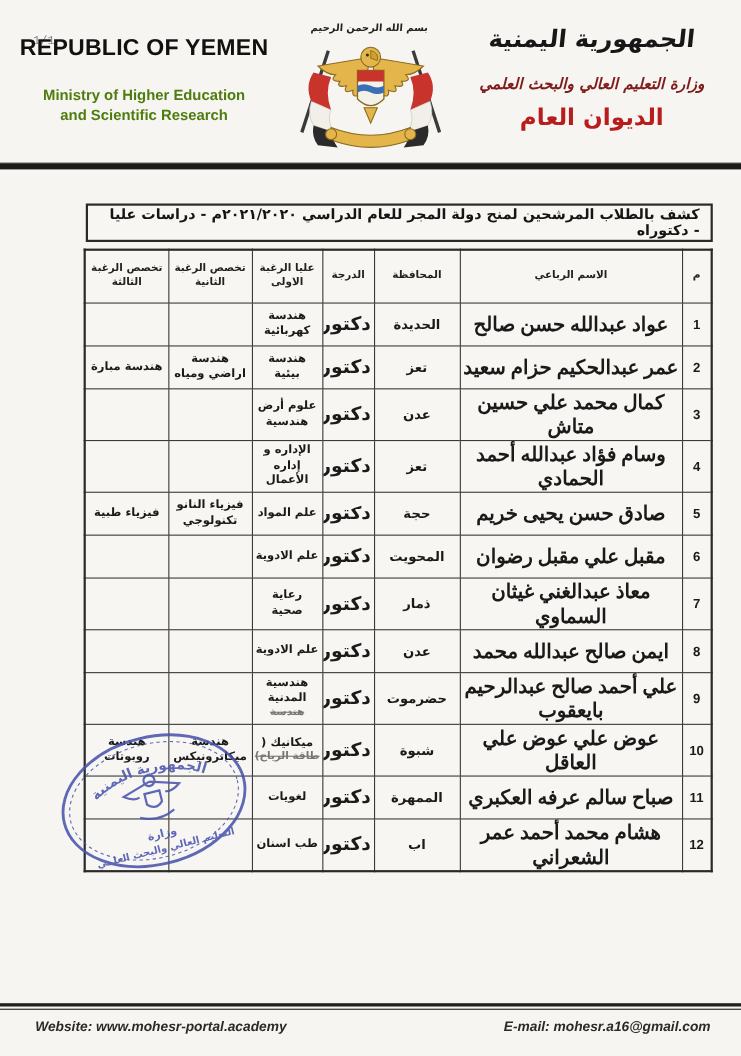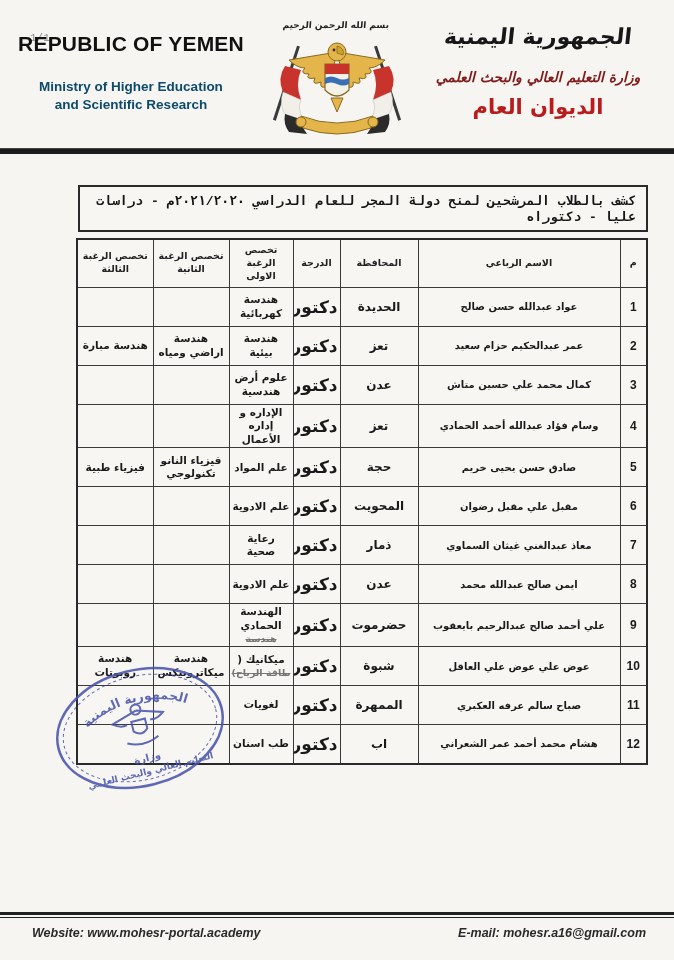--- a/index.html
+++ b/index.html
@@ -7,41 +7,41 @@
   .page {
     position:relative; width:674px; height:960px; margin:0 auto;
     background:#f6f5f1; overflow:hidden; color:#1c1c1c;
     font-family:"DejaVu Sans", sans-serif;
   }
   .corner-mark { position:absolute; top:8px; left:30px; font-size:11px; color:#8a8a88; font-family:Liberation Mono, monospace;margin-top:24px; }
 
   
   .lh-left { position:absolute; top:32px; left:6px; width:250px; text-align:center; font-family:"Liberation Sans", sans-serif; }
   .lh-left .country { font-size:21px; font-weight:700; letter-spacing:.2px; color:#111; }
-  .lh-left .ministry-en { margin-top:22px; font-size:13.5px; font-weight:700; line-height:1.3; color:#0c4a6e; }
+  .lh-left .ministry-en { margin-top:22px; font-size:13.5px; font-weight:700; line-height:1.3; color:#4d7c0f; }
   .lh-right { position:absolute; top:24px; right:16px; width:240px; text-align:center; direction:rtl; }
   .lh-right .callig { font-size:22px; font-weight:700; transform:skewX(-6deg); letter-spacing:1px; color:#171717; }
   .lh-right .ministry-ar { margin-top:20px; font-size:14px; font-weight:700; color:#7f1d1d;font-style:italic; }
   .lh-right .diwan { margin-top:10px; font-size:21px; font-weight:700; color:#b91c1c; }
   .emblem { position:absolute; top:8px; left:267px; width:140px; height:140px; }
   .head-rule { position:absolute; top:148px; left:0; width:674px; height:6px; background:#1b1b1b; border-top:1px solid #444; }
 
   
   .doc-table { position:absolute; top:185px; left:78px; width:570px; direction:rtl; }
   .title-box {
-    border:2px solid #2a2a2a; height:47px; display:flex; align-items:center; justify-content:center;
-    font-size:13px; font-weight:700; color:#151515; background:#f7f6f2; padding:0 10px;font-family:Liberation Mono, monospace;
+    border:2px solid #2a2a2a; height:35px; display:flex; align-items:center; justify-content:center;
+    font-size:13px; font-weight:700; color:#151515; background:#f7f6f2; padding:0 10px;
   }
   table.grid { border-collapse:collapse; width:570px; margin-top:6px; table-layout:fixed; background:#f7f6f2; }
   table.grid th, table.grid td { border:1px solid #3a3a3a; text-align:center; vertical-align:middle; padding:1px 2px; overflow:hidden; }
   table.grid { border:2px solid #2a2a2a; }
   th { height:48px; font-size:9.5px; font-weight:700; color:#222; line-height:1.35; }
   td { height:39px; font-weight:700; color:#1a1a1a; }
   td.c-num { font-size:12px; font-family:"Liberation Sans", sans-serif; }
-  td.c-name { font-size:10px; }
+  td.c-name { font-size:18px;font-family:Liberation Serif, serif; }
   td.c-gov { font-size:12px; }
   td.c-deg { font-size:17px; }
   td.c-p1, td.c-p2, td.c-p3 { font-size:10.5px; line-height:1.3; }
   .struck { text-decoration:line-through; color:#4c4c4c; opacity:.75; font-size:9.5px; }
 
   
   .stamp { position:absolute; top:662px; left:50px; width:180px; height:132px; transform:rotate(-14deg); opacity:.88; }
 
   
   .foot-rule { position:absolute; top:912px; left:0; width:674px; height:6px; border-top:3px solid #202020; border-bottom:1px solid #202020; }
@@ -121,21 +121,21 @@
           <col style="width:64px">
           <col style="width:76px">
           <col style="width:76px">
       </colgroup>
       <thead>
         <tr>
           <th>م</th>
           <th>الاسم الرباعي</th>
           <th>المحافظة</th>
           <th>الدرجة</th>
-          <th>تخصص الرغبة الاولى</th>
+          <th>عليا الرغبة الاولى</th>
           <th>تخصص الرغبة الثانية</th>
           <th>تخصص الرغبة الثالثة</th>
         </tr>
       </thead>
       <tbody>
           <tr>
             <td class="c-num">1</td>
             <td class="c-name">عواد عبدالله حسن صالح</td>
             <td class="c-gov">الحديدة</td>
             <td class="c-deg">دكتوراه</td>
@@ -221,21 +221,21 @@
             </td>
             <td class="c-p2"></td>
             <td class="c-p3"></td>
           </tr>
           <tr>
             <td class="c-num">9</td>
             <td class="c-name">علي أحمد صالح عبدالرحيم بايعقوب</td>
             <td class="c-gov">حضرموت</td>
             <td class="c-deg">دكتوراه</td>
             <td class="c-p1">
-              <div>الهندسة الحمادي</div>
+              <div>هندسية المدنية</div>
               <div class="struck">هندسة</div>
             </td>
             <td class="c-p2"></td>
             <td class="c-p3"></td>
           </tr>
           <tr>
             <td class="c-num">10</td>
             <td class="c-name">عوض علي عوض علي العاقل</td>
             <td class="c-gov">شبوة</td>
             <td class="c-deg">دكتوراه</td>

